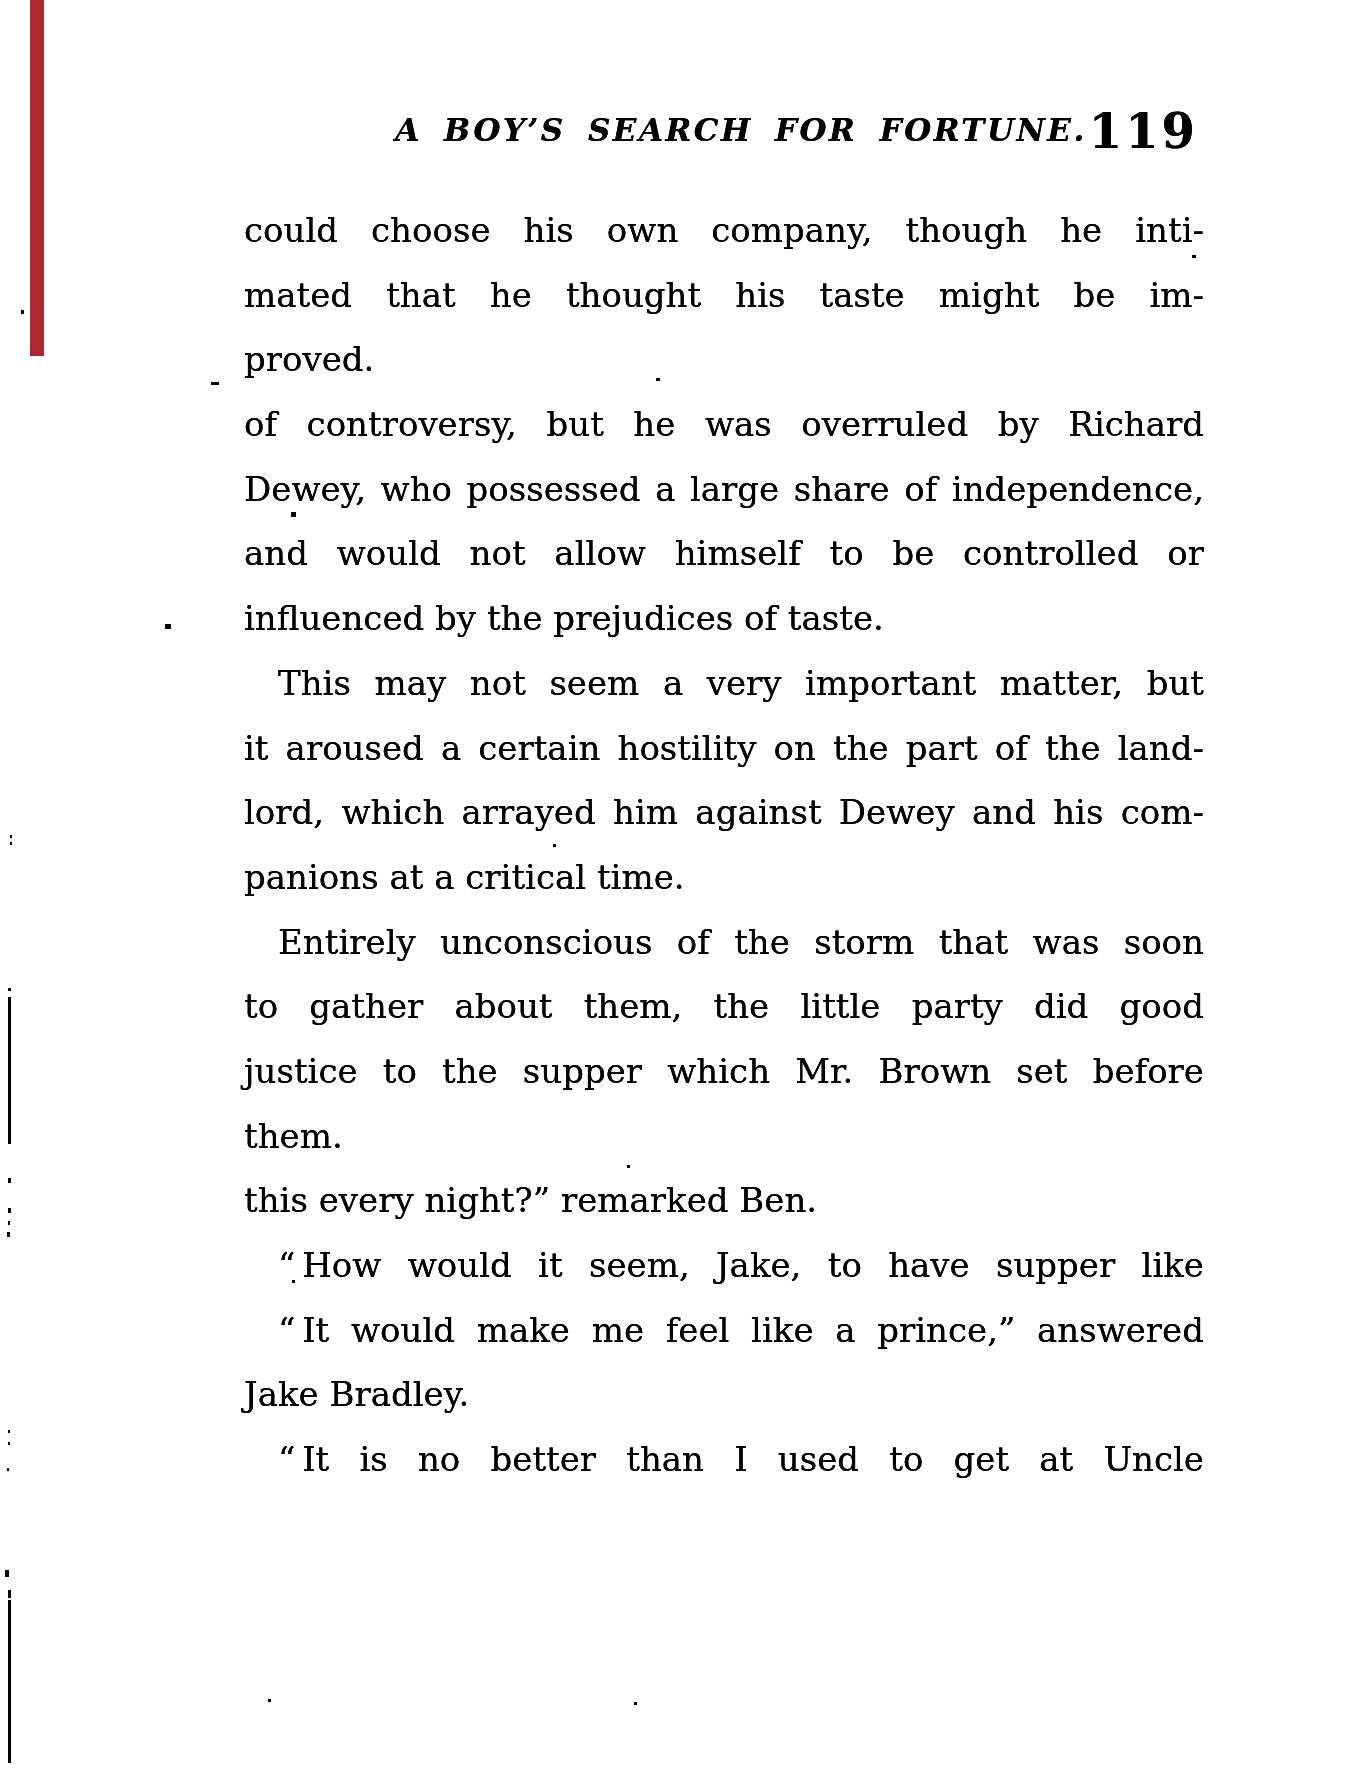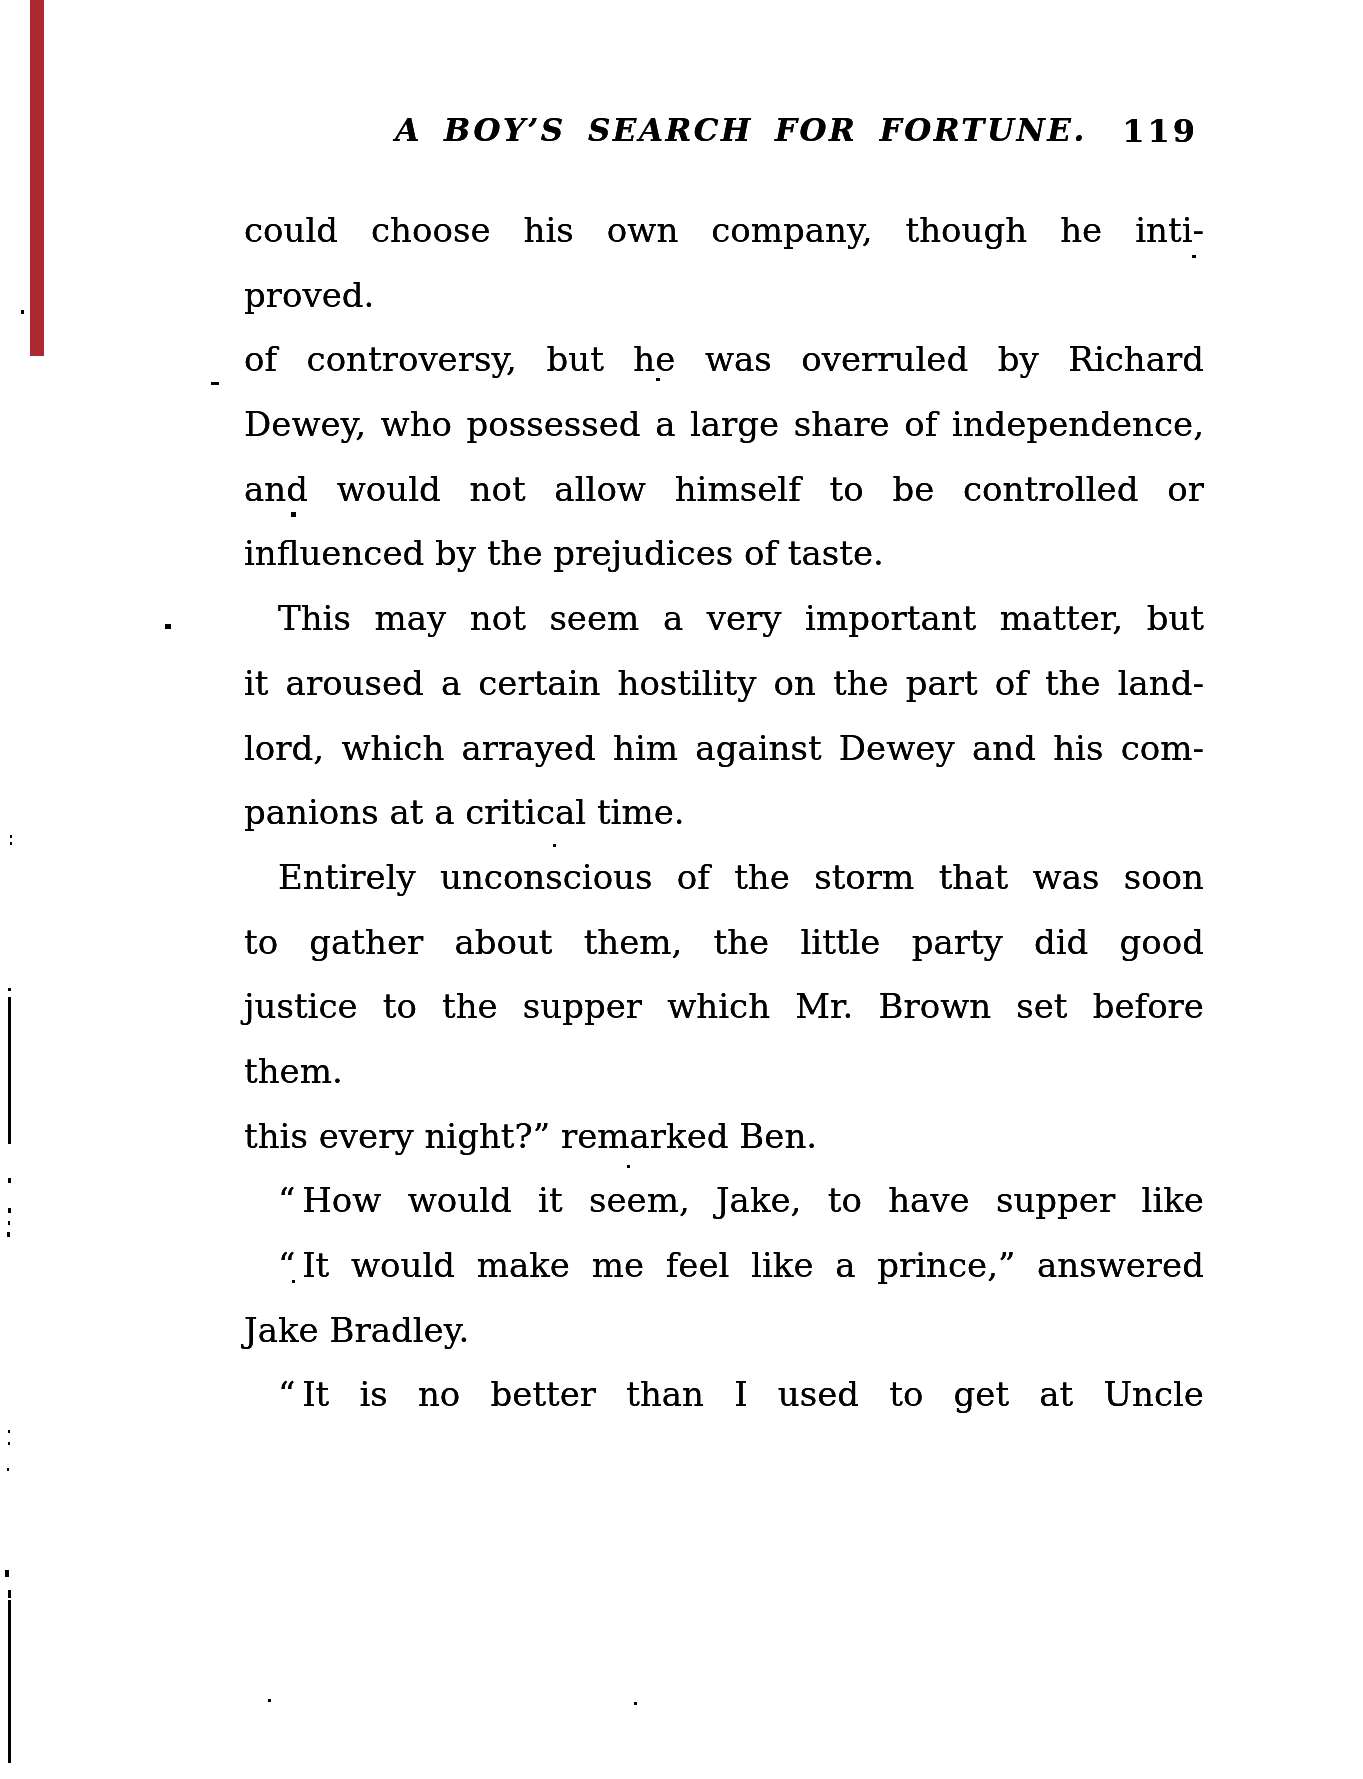--- a/index.html
+++ b/index.html
@@ -14,21 +14,21 @@
   .ribbon{position:absolute;display:block;}
   .mark{position:absolute;background:#000;display:block;}
   .header-title{
     position:absolute;top:112px;left:741px;transform:translateX(-50%);
     font-style:italic;font-weight:bold;font-size:31px;
     letter-spacing:2.5px;word-spacing:9px;white-space:nowrap;
     text-shadow:0 0 0.6px #000;
   }
   .page-num{
     position:absolute;top:109px;right:162px;
-    font-weight:bold;font-size:32px;line-height:44px;letter-spacing:3px;
+    font-weight:bold;font-size:48px;line-height:44px;letter-spacing:3px;
     text-shadow:0 0 0.6px #000;
     text-align:right;
   }
   .text{
     position:absolute;left:244px;top:198px;width:960px;
   }
   .line{
     height:64.7px;line-height:64.7px;font-size:34px;
     text-align:justify;text-align-last:justify;
     white-space:normal;
@@ -44,20 +44,21 @@
 
   <span class="ribbon" style="left: 30px; top: 0px; width: 14px; height: 356px; background: rgb(174, 40, 49);"></span>
 
   <div class="header-title">A BOY’S SEARCH FOR FORTUNE.</div>
 
   <div class="page-num">119</div>
 
   <main class="text">
       <div>
         <div class="line">could choose his own company, though he inti-</div>
+        <div class="line">mated that he thought his taste might be im-</div>
         <div class="line end">proved.</div>
       </div>
       <div>
         <div class="line">of controversy, but he was overruled by Richard</div>
         <div class="line">Dewey, who possessed a large share of independence,</div>
         <div class="line">and would not allow himself to be controlled or</div>
         <div class="line end">influenced by the prejudices of taste.</div>
       </div>
       <div>
         <div class="line ind">This may not seem a very important matter, but</div>

